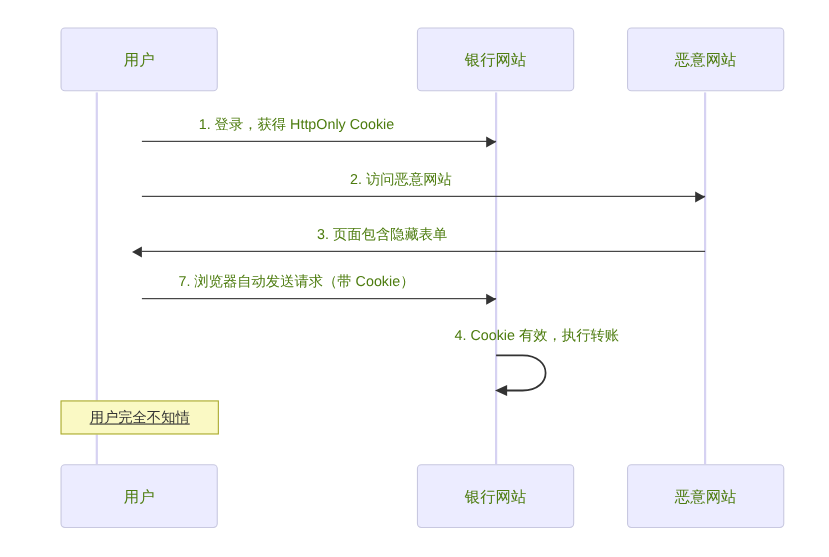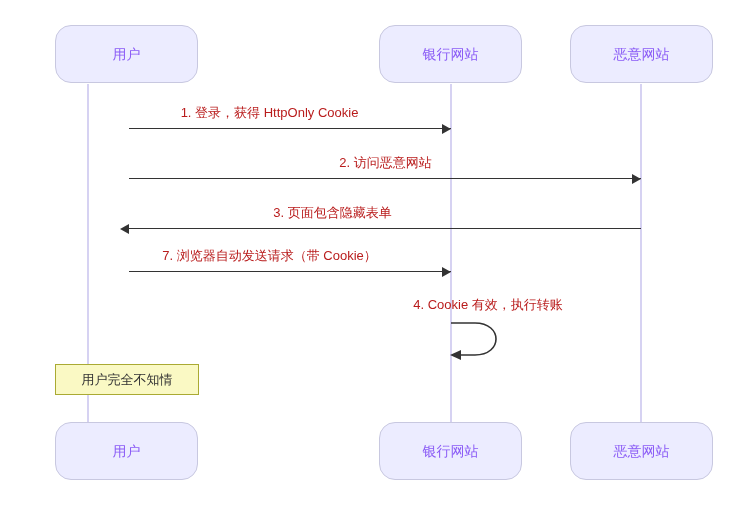--- a/index.html
+++ b/index.html
@@ -16,26 +16,26 @@
   #diagram {
     position: relative;
     width: 754px;
     height: 506px;
   }
   
   .actor-box {
     position: absolute;
     background: #ECECFF;
     border: 1px solid #C8C8E0;
-    border-radius: 16px;
+    border-radius: 4px;
     box-sizing: border-box;
     display: flex;
     align-items: center;
     justify-content: center;
-    color: #8b5cf6;
+    color: #4d7c0f;
     font-size: 14px;
     line-height: 1;
     z-index: 3;
   }
   
   .lifeline {
     position: absolute;
     width: 2px;
     background: #D6D2F2;
     z-index: 1;
@@ -59,21 +59,21 @@
     border-left: 9px solid #333333;
   }
   .arrowhead.left {
     border-top: 5px solid transparent;
     border-bottom: 5px solid transparent;
     border-right: 9px solid #333333;
   }
   .msg-label {
     position: absolute;
     font-size: 13px;
-    color: #b91c1c;
+    color: #4d7c0f;
     text-align: center;
     white-space: nowrap;
     z-index: 4;
     line-height: 1;
   }
   
   .selfloop {
     position: absolute;
     z-index: 2;
   }
@@ -83,20 +83,21 @@
     background: #FAF9C4;
     border: 1px solid #AAAA33;
     box-sizing: border-box;
     display: flex;
     align-items: center;
     justify-content: center;
     font-size: 13px;
     color: #333333;
     z-index: 5;
     line-height: 1;
+    text-decoration: underline;
   }
 </style>
 </head>
 <body>
 
 <div id="diagram">
 
   <div class="lifeline" style="left:87px; top:84px; height:338px;"></div>
   <div class="lifeline" style="left:450px; top:84px; height:338px;"></div>
   <div class="lifeline" style="left:640px; top:84px; height:338px;"></div>
@@ -108,25 +109,25 @@
     <span>银行网站</span>
   </div>
   <div class="actor-box" style="left:570px; top:25px; width:143px; height:58px;">
     <span>恶意网站</span>
   </div>
 
   <div class="msg-label" style="left:88px; top:106px; width:363px;">1. 登录，获得 HttpOnly Cookie</div>
   <div class="msg" style="left:129px; top:128px; width:322px;"></div>
   <div class="arrowhead right" style="left:442px; top:124px;"></div>
 
-  <div class="msg-label" style="left:88px; top:156px; width:553px;margin-left:21px;">2. 访问恶意网站</div>
+  <div class="msg-label" style="left:88px; top:156px; width:553px;">2. 访问恶意网站</div>
   <div class="msg" style="left:129px; top:178px; width:512px;"></div>
   <div class="arrowhead right" style="left:632px; top:174px;"></div>
 
-  <div class="msg-label" style="left:85px; top:206px; width:495px;">3. 页面包含隐藏表单</div>
+  <div class="msg-label" style="left:100px; top:206px; width:495px;">3. 页面包含隐藏表单</div>
   <div class="msg" style="left:129px; top:228px; width:512px;"></div>
   <div class="arrowhead left" style="left:120px; top:224px;"></div>
 
   <div class="msg-label" style="left:88px; top:249px; width:363px;">7. 浏览器自动发送请求（带 Cookie）</div>
   <div class="msg" style="left:129px; top:271px; width:322px;"></div>
   <div class="arrowhead right" style="left:442px; top:267px;"></div>
 
   <div class="msg-label" style="left:356px; top:298px; width:264px;">4. Cookie 有效，执行转账</div>
   <svg class="selfloop" width="80" height="50" style="left:445px; top:315px;">
     <path d="M 6 8 L 30 8 C 58 8, 58 40, 30 40 L 14 40" fill="none" stroke="#333333" stroke-width="1.6"></path>

